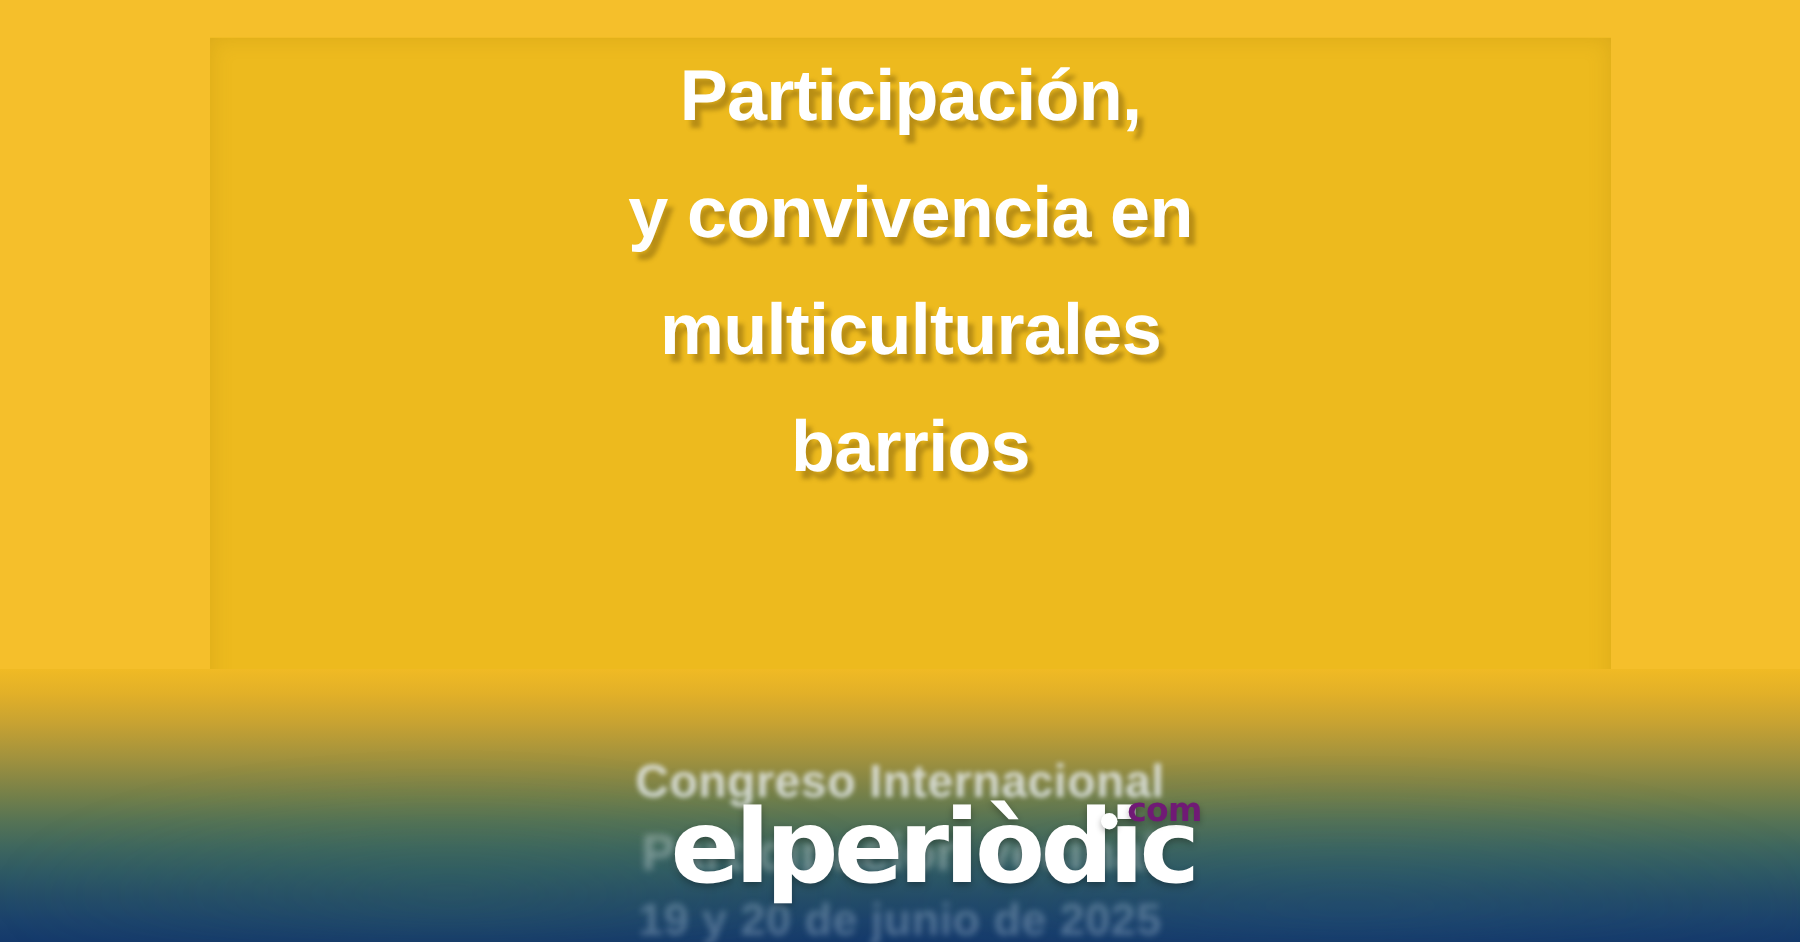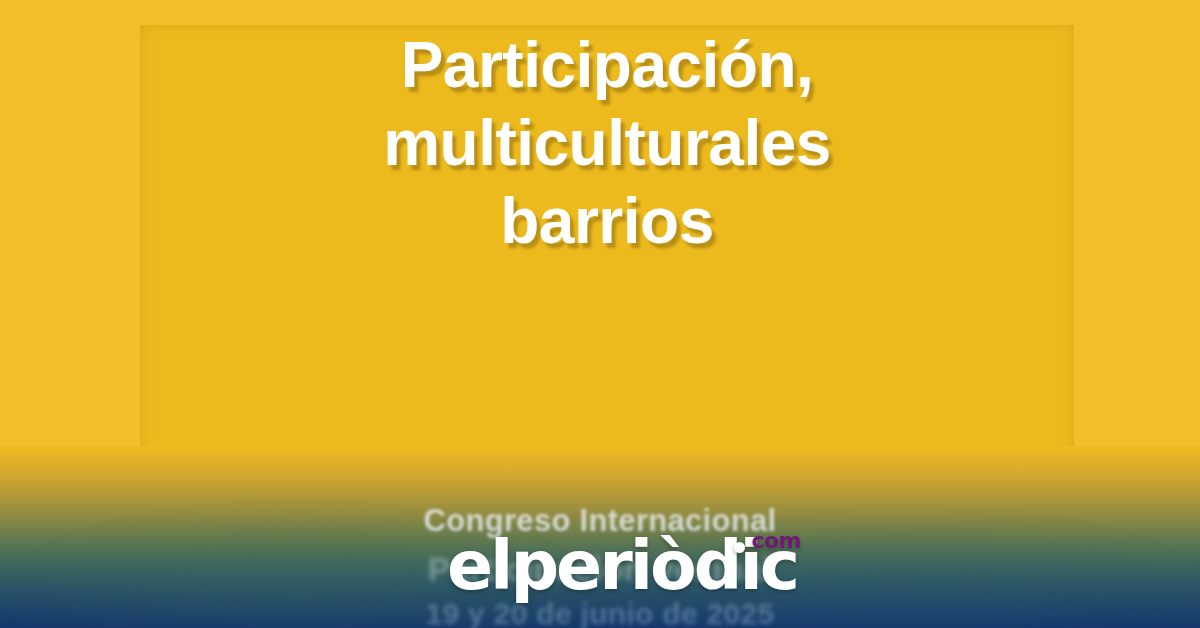--- a/index.html
+++ b/index.html
@@ -71,21 +71,21 @@
 
   
   .title-block {
     position: absolute;
     left: 140px;
     top: 26px;
     width: 934px;
     text-align: center;
     color: #ffffff;
     font-weight: 700;
-    font-size: 64px;
+    font-size: 48px;
     line-height: 78px;
     letter-spacing: -0.5px;
     text-shadow: 4px 5px 3px rgba(120,88,10,0.45);
     -webkit-font-smoothing: antialiased;
   }
   .title-line {
     display: block;
     white-space: nowrap;
   }
 
@@ -174,20 +174,21 @@
 
   <div class="bg-base"></div>
 
   <div class="panel"></div>
 
   <div class="bottom-photo"></div>
   <div class="bottom-photo-tint"></div>
 
   <div class="title-block">
     <span class="title-line">Participación,</span>
+    <span class="title-line">y convivencia en</span>
     <span class="title-line">multiculturales</span>
     <span class="title-line">barrios</span>
   </div>
 
   <div class="back-text back-congreso">Congreso Internacional</div>
   <div class="back-text back-hidden-line">Participación vecinal</div>
   <div class="back-text back-dates">19 y 20 de junio de 2025</div>
 
   <div class="logo">
     <span class="logo-inner">

